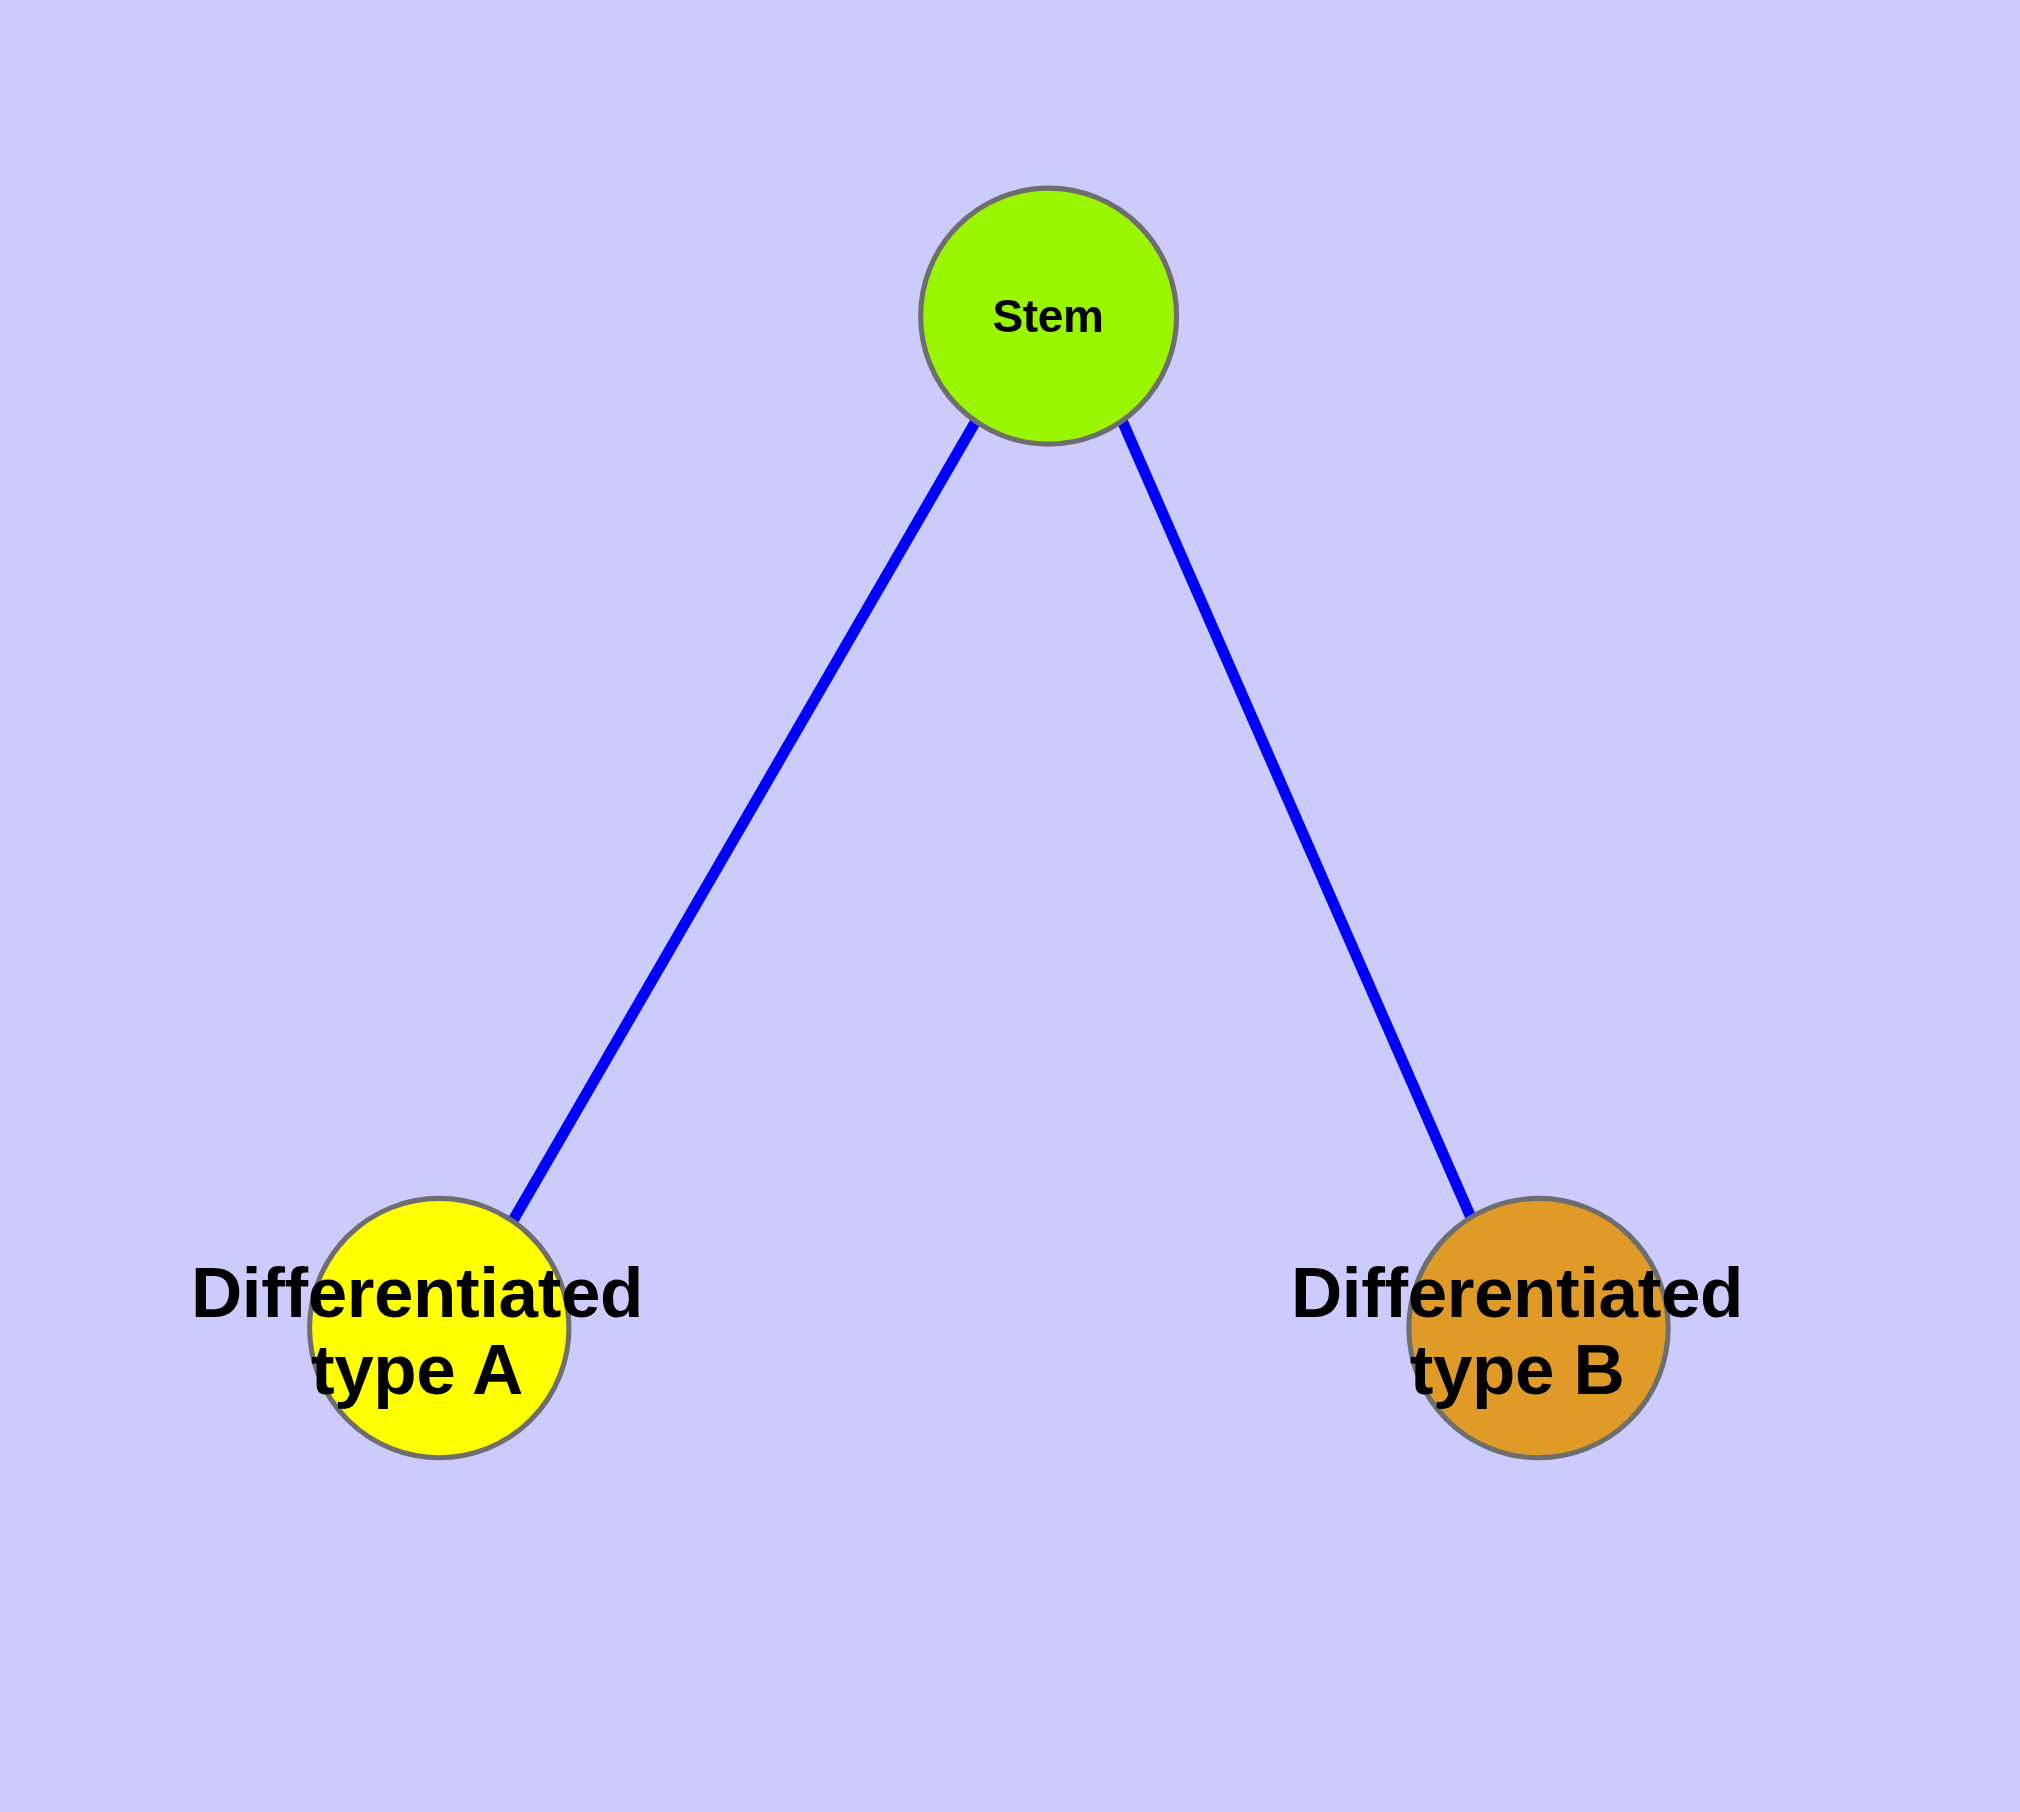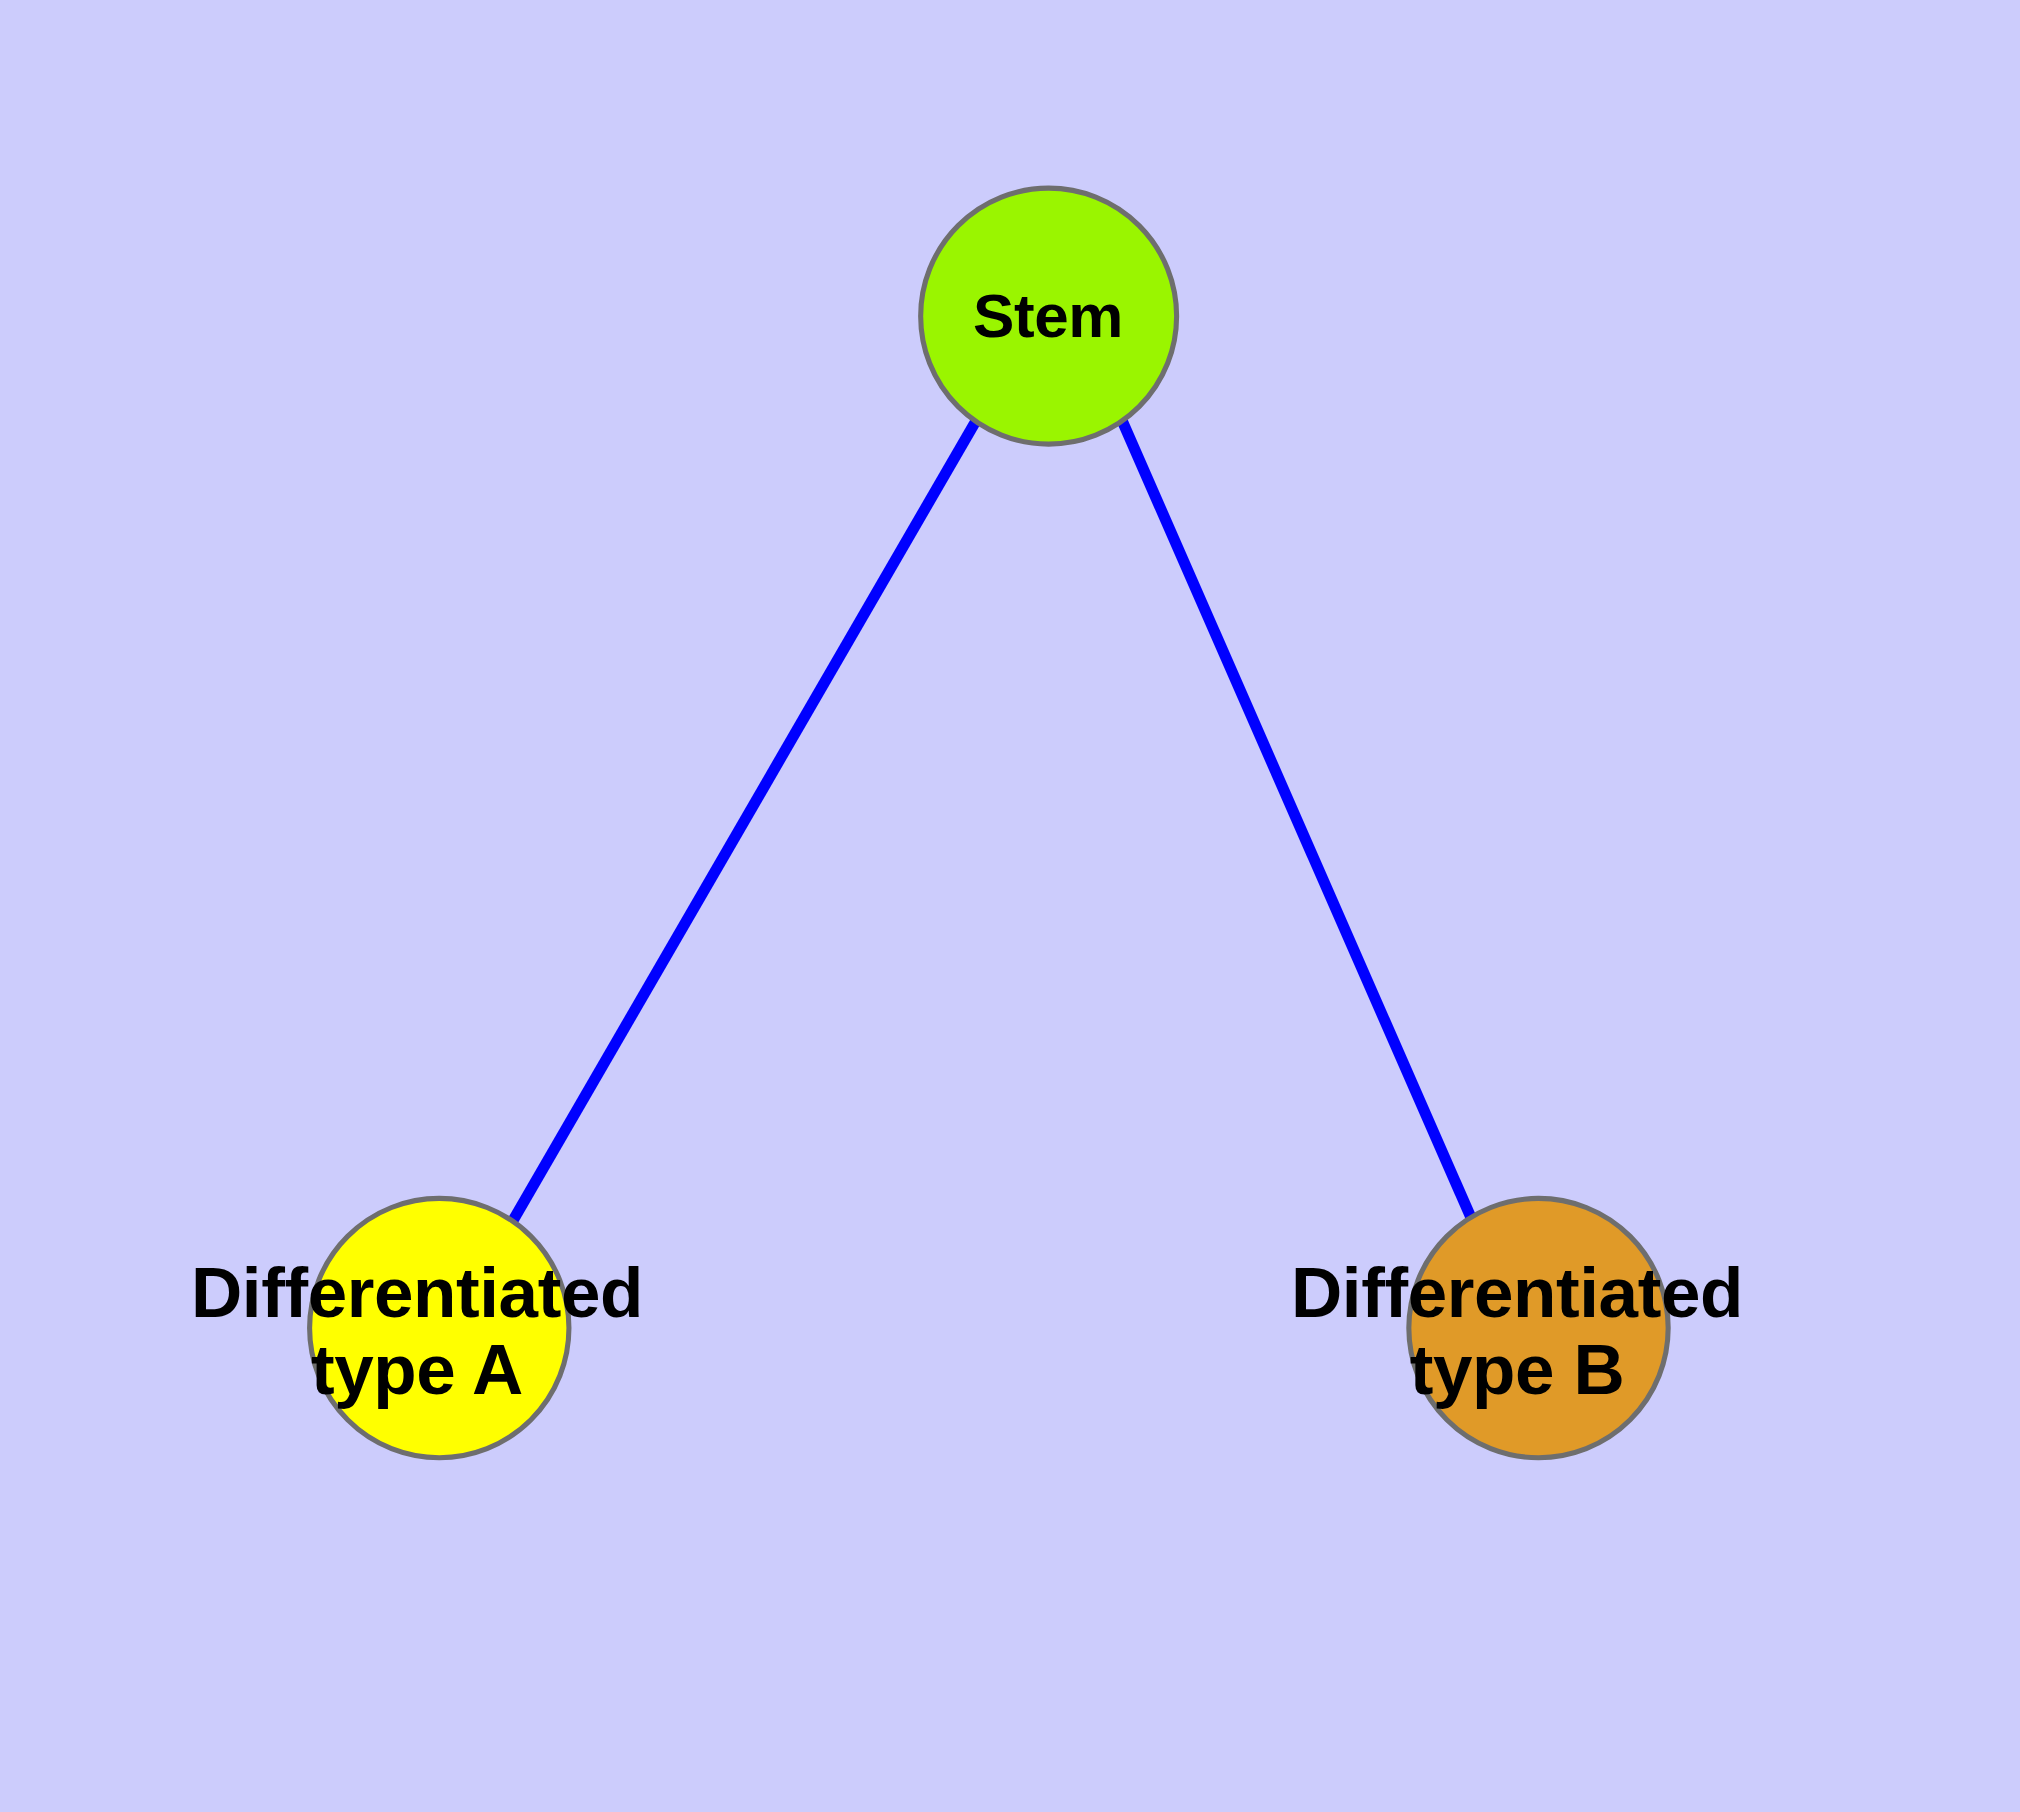--- a/index.html
+++ b/index.html
@@ -40,21 +40,21 @@
     font-family: "Liberation Sans", sans-serif;
     font-weight: bold;
     color: #000000;
     text-align: center;
     line-height: 1.09;
     white-space: pre-line;
     letter-spacing: -0.4px;
     pointer-events: none;
   }
   #label-stem {
-    font-size: 62px;
+    font-size: 46px;
     left: 1048px;
     top: 316px;
     transform: translate(-50%, -50%);
   }
   #label-type-a {
     font-size: 71px;
     left: 417px;
     top: 1331px;
     transform: translate(-50%, -50%);
   }

